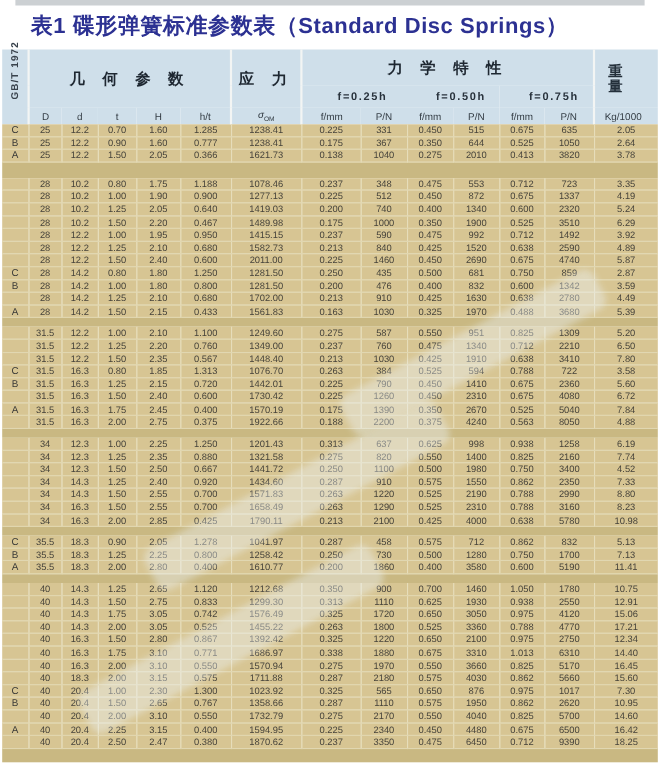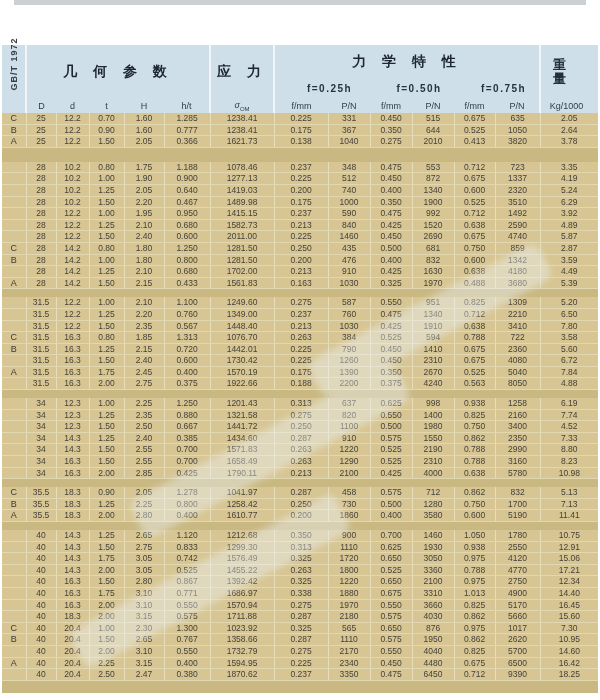--- a/index.html
+++ b/index.html
@@ -33,20 +33,21 @@
   .wm{position:absolute;pointer-events:none;background:rgba(238,244,249,0.4);filter:blur(3px);border-radius:10px;}
   .wm1{width:300px;height:42px;left:120px;top:430px;transform:rotate(-28deg);}
   .wm2{width:300px;height:42px;left:60px;top:560px;transform:rotate(-28deg);}
   .wm3{width:260px;height:40px;left:300px;top:300px;transform:rotate(-28deg);}
 </style>
 </head>
 <body>
 
 <div class="page">
   <div class="top-strip"></div>
+  <div class="title">表1 碟形弹簧标准参数表（Standard Disc Springs）</div>
 
   <div class="table-wrap">
     <table>
       <colgroup>
         <col style="width:24px">
           <col style="width:30px">
           <col style="width:33px">
           <col style="width:35px">
         <col style="width:40px">
           <col style="width:46px">
@@ -295,21 +296,21 @@
             <td>14.2</td>
             <td>1.25</td>
             <td>2.10</td>
             <td>0.680</td>
             <td>1702.00</td>
             <td>0.213</td>
             <td>910</td>
             <td>0.425</td>
             <td>1630</td>
             <td>0.638</td>
-            <td>4180</td>
+            <td>2780</td>
             <td>4.49</td>
           </tr>
           <tr>
             <td class="lcol">A</td>
             <td>28</td>
             <td>14.2</td>
             <td>1.50</td>
             <td>2.15</td>
             <td>0.433</td>
             <td>1561.83</td>
@@ -502,21 +503,21 @@
             <td>0.750</td>
             <td>3400</td>
             <td>4.52</td>
           </tr>
           <tr>
             <td class="lcol"></td>
             <td>34</td>
             <td>14.3</td>
             <td>1.25</td>
             <td>2.40</td>
-            <td>0.385</td>
+            <td>0.920</td>
             <td>1434.60</td>
             <td>0.287</td>
             <td>910</td>
             <td>0.575</td>
             <td>1550</td>
             <td>0.862</td>
             <td>2350</td>
             <td>7.33</td>
           </tr>
           <tr>
@@ -707,21 +708,21 @@
             <td>16.3</td>
             <td>1.75</td>
             <td>3.10</td>
             <td>0.771</td>
             <td>1686.97</td>
             <td>0.338</td>
             <td>1880</td>
             <td>0.675</td>
             <td>3310</td>
             <td>1.013</td>
-            <td>4900</td>
+            <td>6310</td>
             <td>14.40</td>
           </tr>
           <tr>
             <td class="lcol"></td>
             <td>40</td>
             <td>16.3</td>
             <td>2.00</td>
             <td>3.10</td>
             <td>0.550</td>
             <td>1570.94</td>

